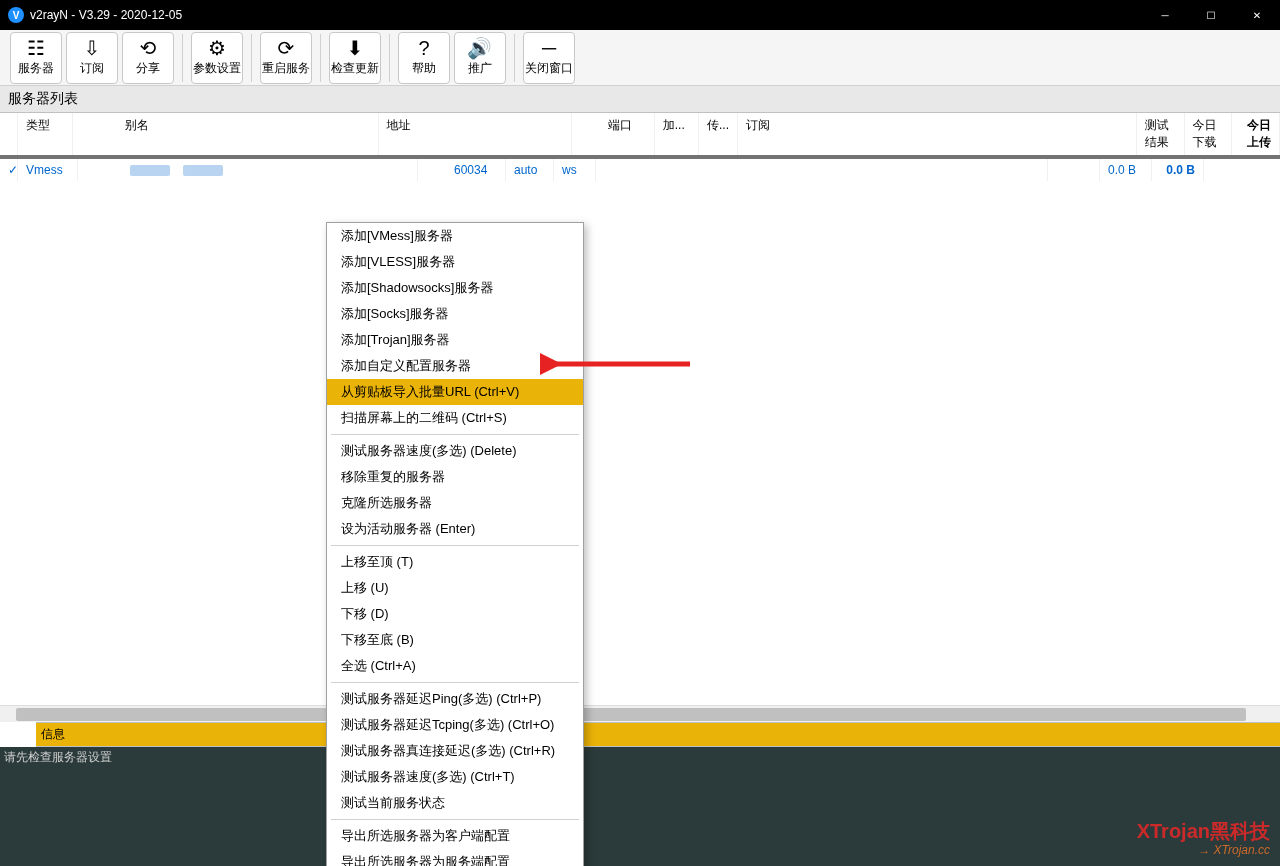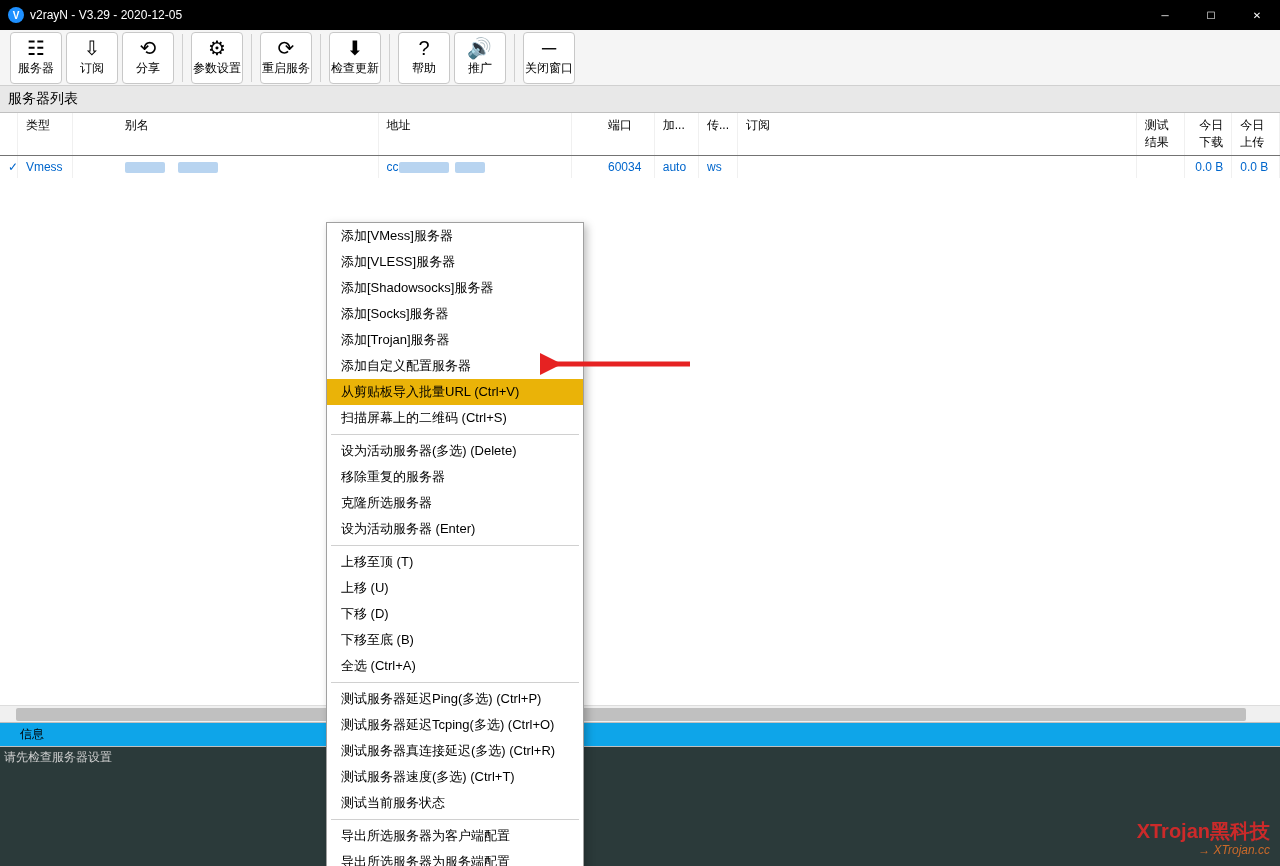--- a/index.html
+++ b/index.html
@@ -12,42 +12,42 @@
 .titlebar .win-btn { width: 46px; height: 30px; display: flex; align-items: center; justify-content: center; color: #fff; font-family: "Segoe MDL2 Assets", sans-serif; font-size: 10px; cursor: pointer; }
 
 .toolbar { height: 56px; background: #f5f5f5; border-bottom: 1px solid #d0d0d0; display: flex; align-items: center; padding: 0 10px; gap: 4px; }
 .tool-btn { display: flex; flex-direction: column; align-items: center; justify-content: center; min-width: 52px; height: 52px; border: 1px solid #c8c8c8; border-radius: 4px; background: #fff; font-size: 12px; cursor: pointer; gap: 2px; }
 .tool-btn .icon { font-size: 20px; line-height: 1; }
 .tool-sep { width: 1px; height: 48px; background: #d0d0d0; margin: 0 4px; }
 
 .panel-label { background: #e8e8e8; border-bottom: 1px solid #c0c0c0; padding: 4px 8px; font-size: 14px; }
 
 .grid { height: 592px; background: #fff; overflow: hidden; position: relative; }
-.grid-header { display: flex; background: #fff; border-bottom: 1px solid #737373; font-size: 12px; }
+.grid-header { display: flex; background: #fff; border-bottom: 4px solid #737373; font-size: 12px; }
 .grid-header .col { padding: 4px 8px; border-right: 1px solid #f0f0f0; }
 .grid-row { display: flex; font-size: 12px; color: #0066cc; font-family: "Consolas", monospace; }
 .grid-row .col { padding: 4px 8px; border-right: 1px solid #f0f0f0; white-space: nowrap; overflow: hidden; }
 .grid-row .check-icon { color: #0066cc; }
 .grid-row .blur { background: #b8d4f0; color: transparent; border-radius: 2px; display: inline-block; height: 11px; vertical-align: middle; }
 
 .col-type { width: 60px; }
 .col-alias { width: 296px; margin-left: 44px; }
 .col-addr { width: 218px; }
 .col-port { width: 60px; margin-left: 28px; }
 .col-enc { width: 48px; }
 .col-trans { width: 42px; }
 .col-sub { width: 452px; }
 .col-test { width: 52px; }
-.col-down { width: 52px; text-align: right; }
-.col-up { width: 52px; text-align: left; }
+.col-down { width: 52px; text-align: left; }
+.col-up { width: 52px; text-align: right; font-weight: bold; }
 
 .hscroll { height: 17px; background: #f0f0f0; border-top: 1px solid #ddd; position: relative; }
 .hscroll-thumb { position: absolute; left: 16px; top: 2px; height: 13px; width: 1230px; background: #c0c0c0; border-radius: 2px; }
 
-.info-label { background: #0ea5e9; border-top: 1px solid #c0c0c0; border-bottom: 1px solid #c0c0c0; padding: 3px 20px; font-size: 12px; }
+.info-label { background: #eab308; border-top: 1px solid #c0c0c0; border-bottom: 1px solid #c0c0c0; padding: 3px 5px; font-size: 12px; margin-left: 36px; }
 .log-area { height: 130px; background: #2b3a3a; color: #cfcfcf; font-size: 12px; padding: 2px 4px; font-family: "Microsoft YaHei", monospace; position: relative; }
 
 
 .ctx-menu { position: absolute; left: 326px; top: 222px; width: 258px; background: #fff; border: 1px solid #a0a0a0; box-shadow: 3px 3px 8px rgba(0,0,0,0.25); font-size: 13px; z-index: 100; }
 .ctx-item { padding: 4px 14px; cursor: default; white-space: nowrap; }
 .ctx-item.highlighted { background: #eab308; }
 .ctx-sep { height: 1px; background: #d0d0d0; margin: 3px 4px; }
 
 
 .arrow { position: absolute; left: 540px; top: 352px; z-index: 101; pointer-events: none; }
@@ -127,21 +127,20 @@
     <div class="col col-trans">传...</div>
     <div class="col col-sub">订阅</div>
     <div class="col col-test">测试结果</div>
     <div class="col col-down">今日下载</div>
     <div class="col col-up">今日上传</div>
   </div>
   <div class="grid-row">
     <div class="col" style="width:18px"><span class="check-icon">✓</span></div>
     <div class="col col-type">Vmess</div>
     <div class="col col-alias"><span class="blur" style="width:40px"></span>&nbsp;&nbsp;&nbsp;&nbsp;<span class="blur" style="width:40px"></span></div>
-    <div class="col col-addr"><span>cc</span><span class="blur" style="width:50px"></span>&nbsp;&nbsp;<span class="blur" style="width:30px"></span></div>
     <div class="col col-port">60034</div>
     <div class="col col-enc">auto</div>
     <div class="col col-trans">ws</div>
     <div class="col col-sub"></div>
     <div class="col col-test"></div>
     <div class="col col-down">0.0 B</div>
     <div class="col col-up">0.0 B</div>
   </div>
 </div>
 
@@ -162,21 +161,21 @@
 <div class="ctx-menu" id="ctx-menu">
     <div class="ctx-item">添加[VMess]服务器</div>
     <div class="ctx-item">添加[VLESS]服务器</div>
     <div class="ctx-item">添加[Shadowsocks]服务器</div>
     <div class="ctx-item">添加[Socks]服务器</div>
     <div class="ctx-item">添加[Trojan]服务器</div>
     <div class="ctx-item">添加自定义配置服务器</div>
     <div class="ctx-item highlighted">从剪贴板导入批量URL (Ctrl+V)</div>
     <div class="ctx-item">扫描屏幕上的二维码 (Ctrl+S)</div>
     <div class="ctx-sep"></div>
-    <div class="ctx-item">设为活动服务器(多选) (Delete)</div>
+    <div class="ctx-item">测试服务器速度(多选) (Delete)</div>
     <div class="ctx-item">移除重复的服务器</div>
     <div class="ctx-item">克隆所选服务器</div>
     <div class="ctx-item">设为活动服务器 (Enter)</div>
     <div class="ctx-sep"></div>
     <div class="ctx-item">上移至顶 (T)</div>
     <div class="ctx-item">上移 (U)</div>
     <div class="ctx-item">下移 (D)</div>
     <div class="ctx-item">下移至底 (B)</div>
     <div class="ctx-item">全选 (Ctrl+A)</div>
     <div class="ctx-sep"></div>

